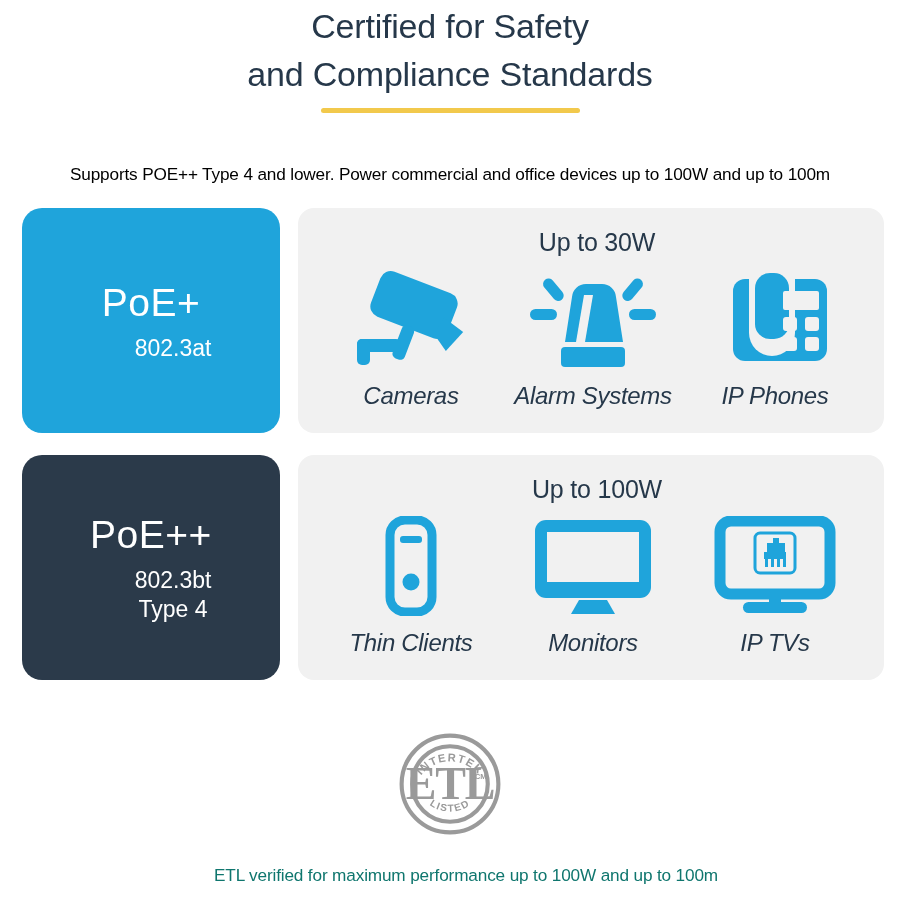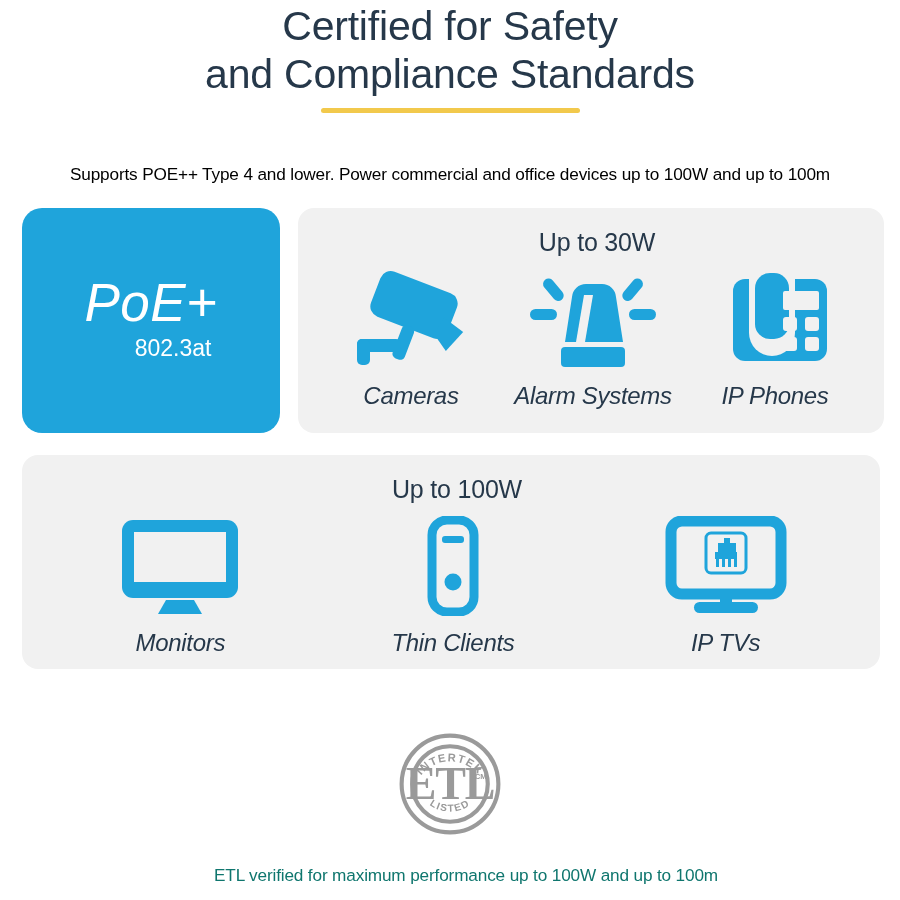--- a/index.html
+++ b/index.html
@@ -18,21 +18,21 @@
   }
 
   
   .header {
     padding-top: 2px;
     text-align: center;
   }
   .header h1 {
     margin: 0;
     font-weight: 400;
-    font-size: 41px;
+    font-size: 34px;
     line-height: 48px;
     letter-spacing: -0.2px;
     color: #26384a;
   }
   .header h1 .line2 { display:block; }
   .rule-wrap {
     display: flex;
     justify-content: center;
     margin-top: 10px;
   }
@@ -74,25 +74,24 @@
     display: flex;
     flex-direction: column;
     align-items: center;
     justify-content: center;
     color: #ffffff;
     flex: 0 0 auto;
   }
   .badge.blue { background: #1fa4db; }
   .badge.dark { background: #2b3a4a; }
   .badge .title {
-    font-size: 53px;
+    font-size: 39px;
     font-weight: 400;
     line-height: 48px;
     letter-spacing: 0.5px;
-    font-style: italic;
   }
   .badge .sub {
     margin-top: 7px;
     font-size: 23px;
     font-weight: 400;
     line-height: 29px;
     text-align: center;
     margin-left: 44px;
   }
 
@@ -249,47 +248,54 @@
           </div>
           <div class="caption">IP Phones</div>
         </div>
 
       </div>
     </div>
   </div>
 
   <div class="row">
 
+    <div class="badge dark">
+      <div class="title">PoE++</div>
+      <div class="sub">
+        <span>802.3bt</span><br>
+        <span>Type 4</span>
+      </div>
+    </div>
 
     <div class="panel">
       <div class="wattage">Up to 100W</div>
       <div class="items">
-
-        <div class="item">
-          <div class="icon-box">
-            <svg width="124" height="100" viewBox="0 0 124 100" aria-hidden="true">
-              <g fill="#1fa4db">
-                <rect x="4" y="4" width="116" height="78" rx="11" ry="11"></rect>
-                <path d="M48 84 h28 l8 14 h-44 z"></path>
-              </g>
-              <rect x="16" y="16" width="92" height="50" fill="#f1f1f1"></rect>
-            </svg>
-          </div>
-          <div class="caption">Monitors</div>
-        </div>
 
         <div class="item">
           <div class="icon-box">
             <svg width="54" height="100" viewBox="0 0 54 100" aria-hidden="true">
               <rect x="6" y="4" width="42" height="92" rx="15" ry="15" fill="none" stroke="#1fa4db" stroke-width="9"></rect>
               <rect x="16" y="20" width="22" height="7" rx="3" fill="#1fa4db"></rect>
               <circle cx="27" cy="66" r="8.5" fill="#1fa4db"></circle>
             </svg>
           </div>
           <div class="caption">Thin Clients</div>
+        </div>
+
+        <div class="item">
+          <div class="icon-box">
+            <svg width="124" height="100" viewBox="0 0 124 100" aria-hidden="true">
+              <g fill="#1fa4db">
+                <rect x="4" y="4" width="116" height="78" rx="11" ry="11"></rect>
+                <path d="M48 84 h28 l8 14 h-44 z"></path>
+              </g>
+              <rect x="16" y="16" width="92" height="50" fill="#f1f1f1"></rect>
+            </svg>
+          </div>
+          <div class="caption">Monitors</div>
         </div>
 
         <div class="item">
           <div class="icon-box">
             <svg width="124" height="100" viewBox="0 0 124 100" aria-hidden="true">
               <rect x="7" y="5" width="110" height="73" rx="11" ry="11" fill="none" stroke="#1fa4db" stroke-width="11"></rect>
               <rect x="56" y="76" width="12" height="14" fill="#1fa4db"></rect>
               <rect x="30" y="86" width="64" height="11" rx="5.5" fill="#1fa4db"></rect>
               <rect x="42" y="17" width="40" height="40" rx="5" fill="none" stroke="#1fa4db" stroke-width="3"></rect>
               <g fill="#1fa4db">

